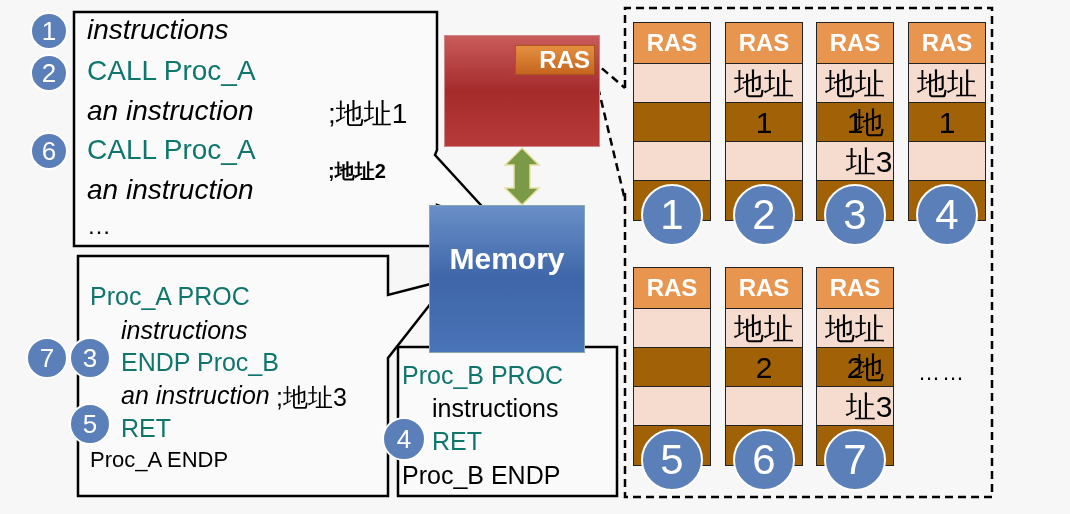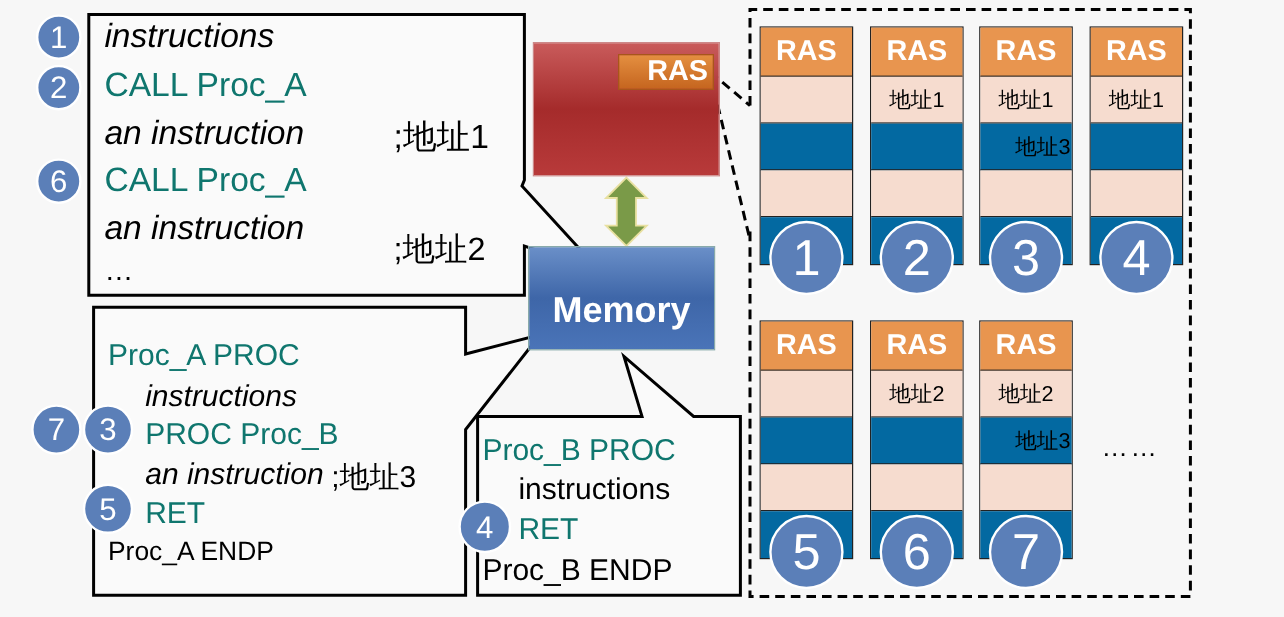--- a/index.html
+++ b/index.html
@@ -23,31 +23,31 @@
     background: linear-gradient(#c95b5b, #a52b2b 50%, #b83a3a); border: 1px solid #c88;
     box-sizing: border-box;
   }
   .cpu-label { position: absolute; left: 0; right: 0; top: 38px; text-align: center; color: #fff; font-size: 32px; }
   .cpu-ras {
     position: absolute; left: 70px; top: 9px; width: 80px; height: 30px;
     background: linear-gradient(#e48f40, #c5651f); border: 1px solid #a8561a; box-sizing: border-box;
     color: #fff; font-weight: bold; font-size: 24px; text-align: right; padding-right: 4px; line-height: 28px;
   }
   .mem {
-    position: absolute; left: 440px; top: 205px; width: 156px; height: 87px;
+    position: absolute; left: 429px; top: 205px; width: 156px; height: 148px;
     background: linear-gradient(#6a8fc8, #3e66a8 50%, #4a74b8); border: 1px solid #8aa;
     box-sizing: border-box;
   }
   .mem-label { position: absolute; left: 0; right: 0; top: 36px; text-align: center; color: #fff; font-size: 30px; font-weight: bold; }
   .ras-col { position: absolute; width: 78px; border: 1.5px solid #222; box-sizing: border-box; }
   .ras-head { height: 40px; background: #e8954f; color: #fff; font-weight: bold; font-size: 24px; text-align: center; line-height: 40px; border-bottom: 1.5px solid #222; }
-  .ras-cell { height: 39px; border-bottom: 1.5px solid #222; font-size: 18px; text-align: center; line-height: 39px; box-sizing: border-box; }
+  .ras-cell { height: 39px; border-bottom: 1.5px solid #222; font-size: 30px; text-align: center; line-height: 39px; box-sizing: border-box; }
   .ras-cell:last-child { border-bottom: none; }
   .c-dark { background: #f6dccf; }
-  .c-light { background: #0369a1; padding-left: 28px; }
+  .c-light { background: #a16207; padding-left: 28px; }
 </style>
 </head>
 <body>
 
 <svg class="lines" width="1070" height="514">
 
   <path d="M74,12 L437,12 L437,150 L435,155 L500,226 L437,205 L437,246 L74,246 Z" fill="#fafafa" stroke="#000" stroke-width="2.5"></path>
 
   <path d="M78,256 L388,256 L388,295 L450,279 L388,358 L388,496 L78,496 Z" fill="#fafafa" stroke="#000" stroke-width="2.5"></path>
 
@@ -59,29 +59,29 @@
 
   <path d="M522,148 L539,165 L530,165 L530,188 L539,188 L522,205 L505,188 L514,188 L514,165 L505,165 Z" fill="#7a9a48" stroke="#e8e0a0" stroke-width="1.5"></path>
 </svg>
 
 <div class="txt it" style="left:87px;top:14px;font-size:28px;">instructions</div>
 <div class="txt red" style="left:87px;top:55px;font-size:28px;">CALL  Proc_A</div>
 <div class="txt it" style="left:87px;top:95px;font-size:28px;">an instruction</div>
 <div class="txt" style="left:328px;top:95px;font-size:28px;">;地址1</div>
 <div class="txt red" style="left:87px;top:134px;font-size:28px;">CALL  Proc_A</div>
 <div class="txt it" style="left:87px;top:174px;font-size:28px;">an instruction</div>
-<div class="txt" style="left:328px;top:190px;font-size:27px;">;地址2</div>
+<div class="txt" style="left:328px;top:158px;font-size:20px;font-weight:bold;">;地址2</div>
 <div class="txt" style="left:87px;top:212px;font-size:24px;">…</div>
 <div class="badge b-sm" style="left:30px;top:12px;">1</div>
 <div class="badge b-sm" style="left:30px;top:54px;">2</div>
 <div class="badge b-sm" style="left:30px;top:132px;">6</div>
 
 <div class="txt red" style="left:90px;top:282px;font-size:25px;">Proc_A  PROC</div>
 <div class="txt it" style="left:121px;top:316px;font-size:25px;">instructions</div>
-<div class="txt red" style="left:121px;top:348px;font-size:25px;">PROC  Proc_B</div>
+<div class="txt red" style="left:121px;top:348px;font-size:25px;">ENDP  Proc_B</div>
 <div class="txt it" style="left:121px;top:381px;font-size:25px;">an instruction</div>
 <div class="txt" style="left:276px;top:381px;font-size:25px;">;地址3</div>
 <div class="txt red" style="left:121px;top:414px;font-size:25px;">RET</div>
 <div class="txt" style="left:90px;top:447px;font-size:22px;">Proc_A ENDP</div>
 <div class="badge b-sm" style="left:26px;top:337px;width:42px;height:42px;">7</div>
 <div class="badge b-sm" style="left:69px;top:337px;width:42px;height:42px;">3</div>
 <div class="badge b-sm" style="left:69px;top:403px;width:42px;height:42px;">5</div>
 
 <div class="txt red" style="left:402px;top:361px;font-size:25px;">Proc_B  PROC</div>
 <div class="txt" style="left:432px;top:394px;font-size:25px;">instructions</div>

